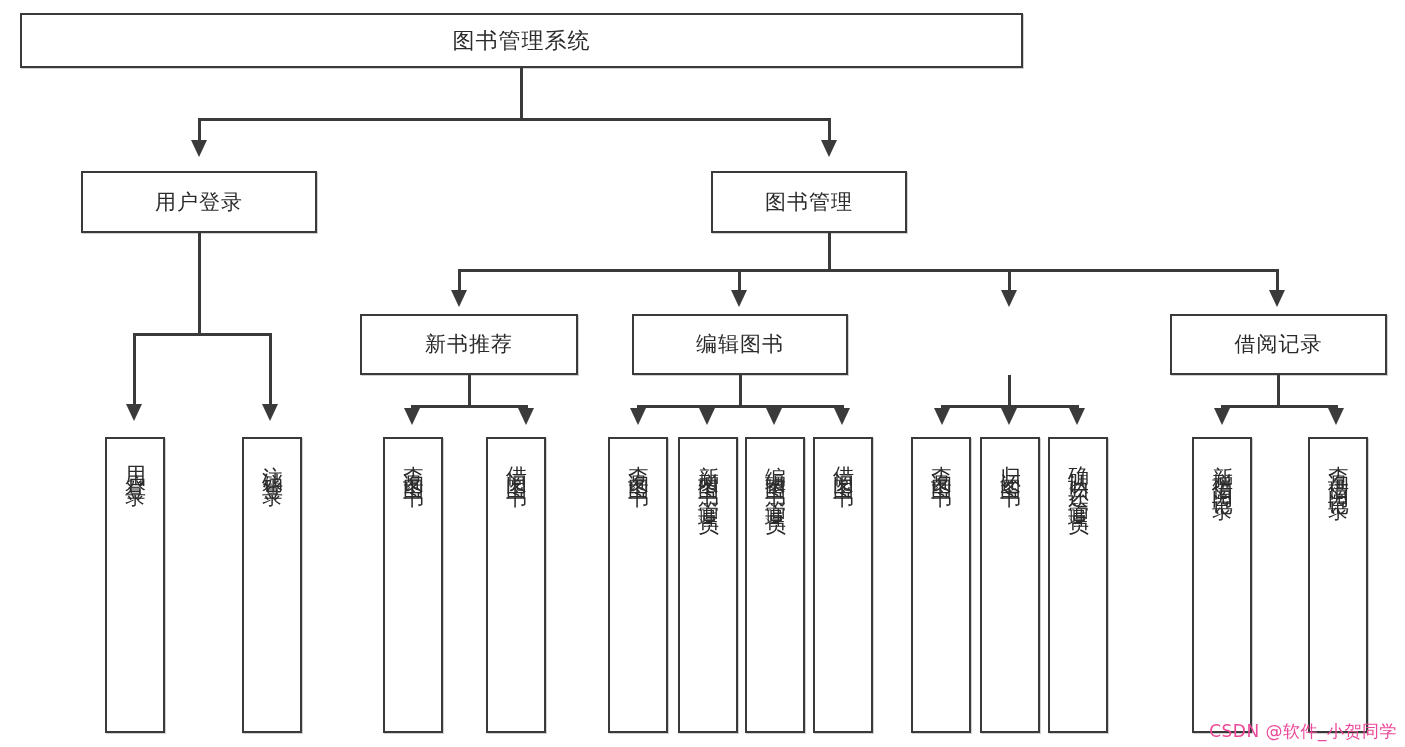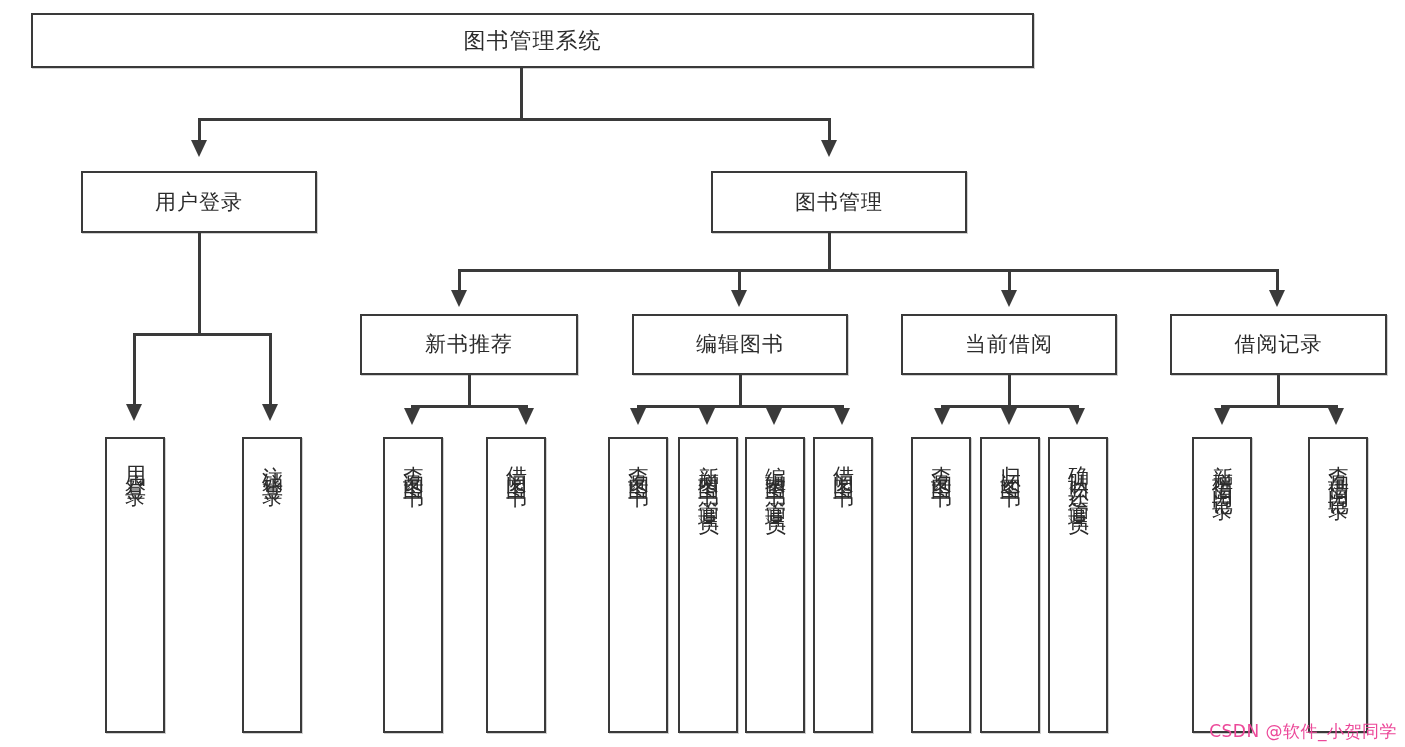--- a/index.html
+++ b/index.html
@@ -74,35 +74,35 @@
     color: #ec4899;
     white-space: nowrap;
     letter-spacing: 0.5px;
   }
 </style>
 </head>
 <body>
 
 <div id="canvas">
 
-  <div class="node root" style="left:20px; top:13px; width:1003px; height:55px;margin-left:11px;">
+  <div class="node root" style="left:20px; top:13px; width:1003px; height:55px;">
     <span class="node-label">图书管理系统</span>
   </div>
 
   <div class="conn v" style="left:520px; top:68px; width:2.5px; height:52px;"></div>
   <div class="conn h" style="left:199px; top:118px; width:632px; height:2.5px;"></div>
   <div class="conn v" style="left:198px; top:118px; width:2.5px; height:24px;"></div>
   <div class="conn v" style="left:828px; top:118px; width:2.5px; height:24px;"></div>
   <div class="arrow" style="left:191px; top:140px;"></div>
   <div class="arrow" style="left:821px; top:140px;"></div>
 
   <div class="node" style="left:81px; top:171px; width:236px; height:62px;">
     <span class="node-label">用户登录</span>
   </div>
-  <div class="node" style="left:711px; top:171px; width:256px; height:62px;">
+  <div class="node" style="left:711px; top:171px; width:196px; height:62px;">
     <span class="node-label">图书管理</span>
   </div>
 
   <div class="conn v" style="left:198px; top:233px; width:2.5px; height:102px;"></div>
   <div class="conn h" style="left:134px; top:333px; width:137px; height:2.5px;"></div>
   <div class="conn v" style="left:133px; top:333px; width:2.5px; height:72px;"></div>
   <div class="conn v" style="left:269px; top:333px; width:2.5px; height:72px;"></div>
   <div class="arrow" style="left:126px; top:404px;"></div>
   <div class="arrow" style="left:262px; top:404px;"></div>
 
@@ -116,23 +116,20 @@
   <div class="arrow" style="left:731px; top:290px;"></div>
   <div class="arrow" style="left:1001px; top:290px;"></div>
   <div class="arrow" style="left:1269px; top:290px;"></div>
 
   <div class="node" style="left:360px; top:314px; width:218px; height:61px;justify-content:center;">
     <span class="node-label">新书推荐</span>
   </div>
   <div class="node" style="left:632px; top:314px; width:216px; height:61px;">
     <span class="node-label">编辑图书</span>
   </div>
-  <div class="node" style="left:901px; top:314px; width:216px; height:61px;">
-    <span class="node-label">当前借阅</span>
-  </div>
   <div class="node" style="left:1170px; top:314px; width:217px; height:61px;">
     <span class="node-label">借阅记录</span>
   </div>
 
   <div class="conn v" style="left:468px; top:375px; width:2.5px; height:32px;"></div>
   <div class="conn h" style="left:412px; top:405px; width:116px; height:2.5px;"></div>
   <div class="conn v" style="left:411px; top:405px; width:2.5px; height:5px;"></div>
   <div class="conn v" style="left:525px; top:405px; width:2.5px; height:5px;"></div>
   <div class="arrow" style="left:404px; top:408px;"></div>
   <div class="arrow" style="left:518px; top:408px;"></div>

